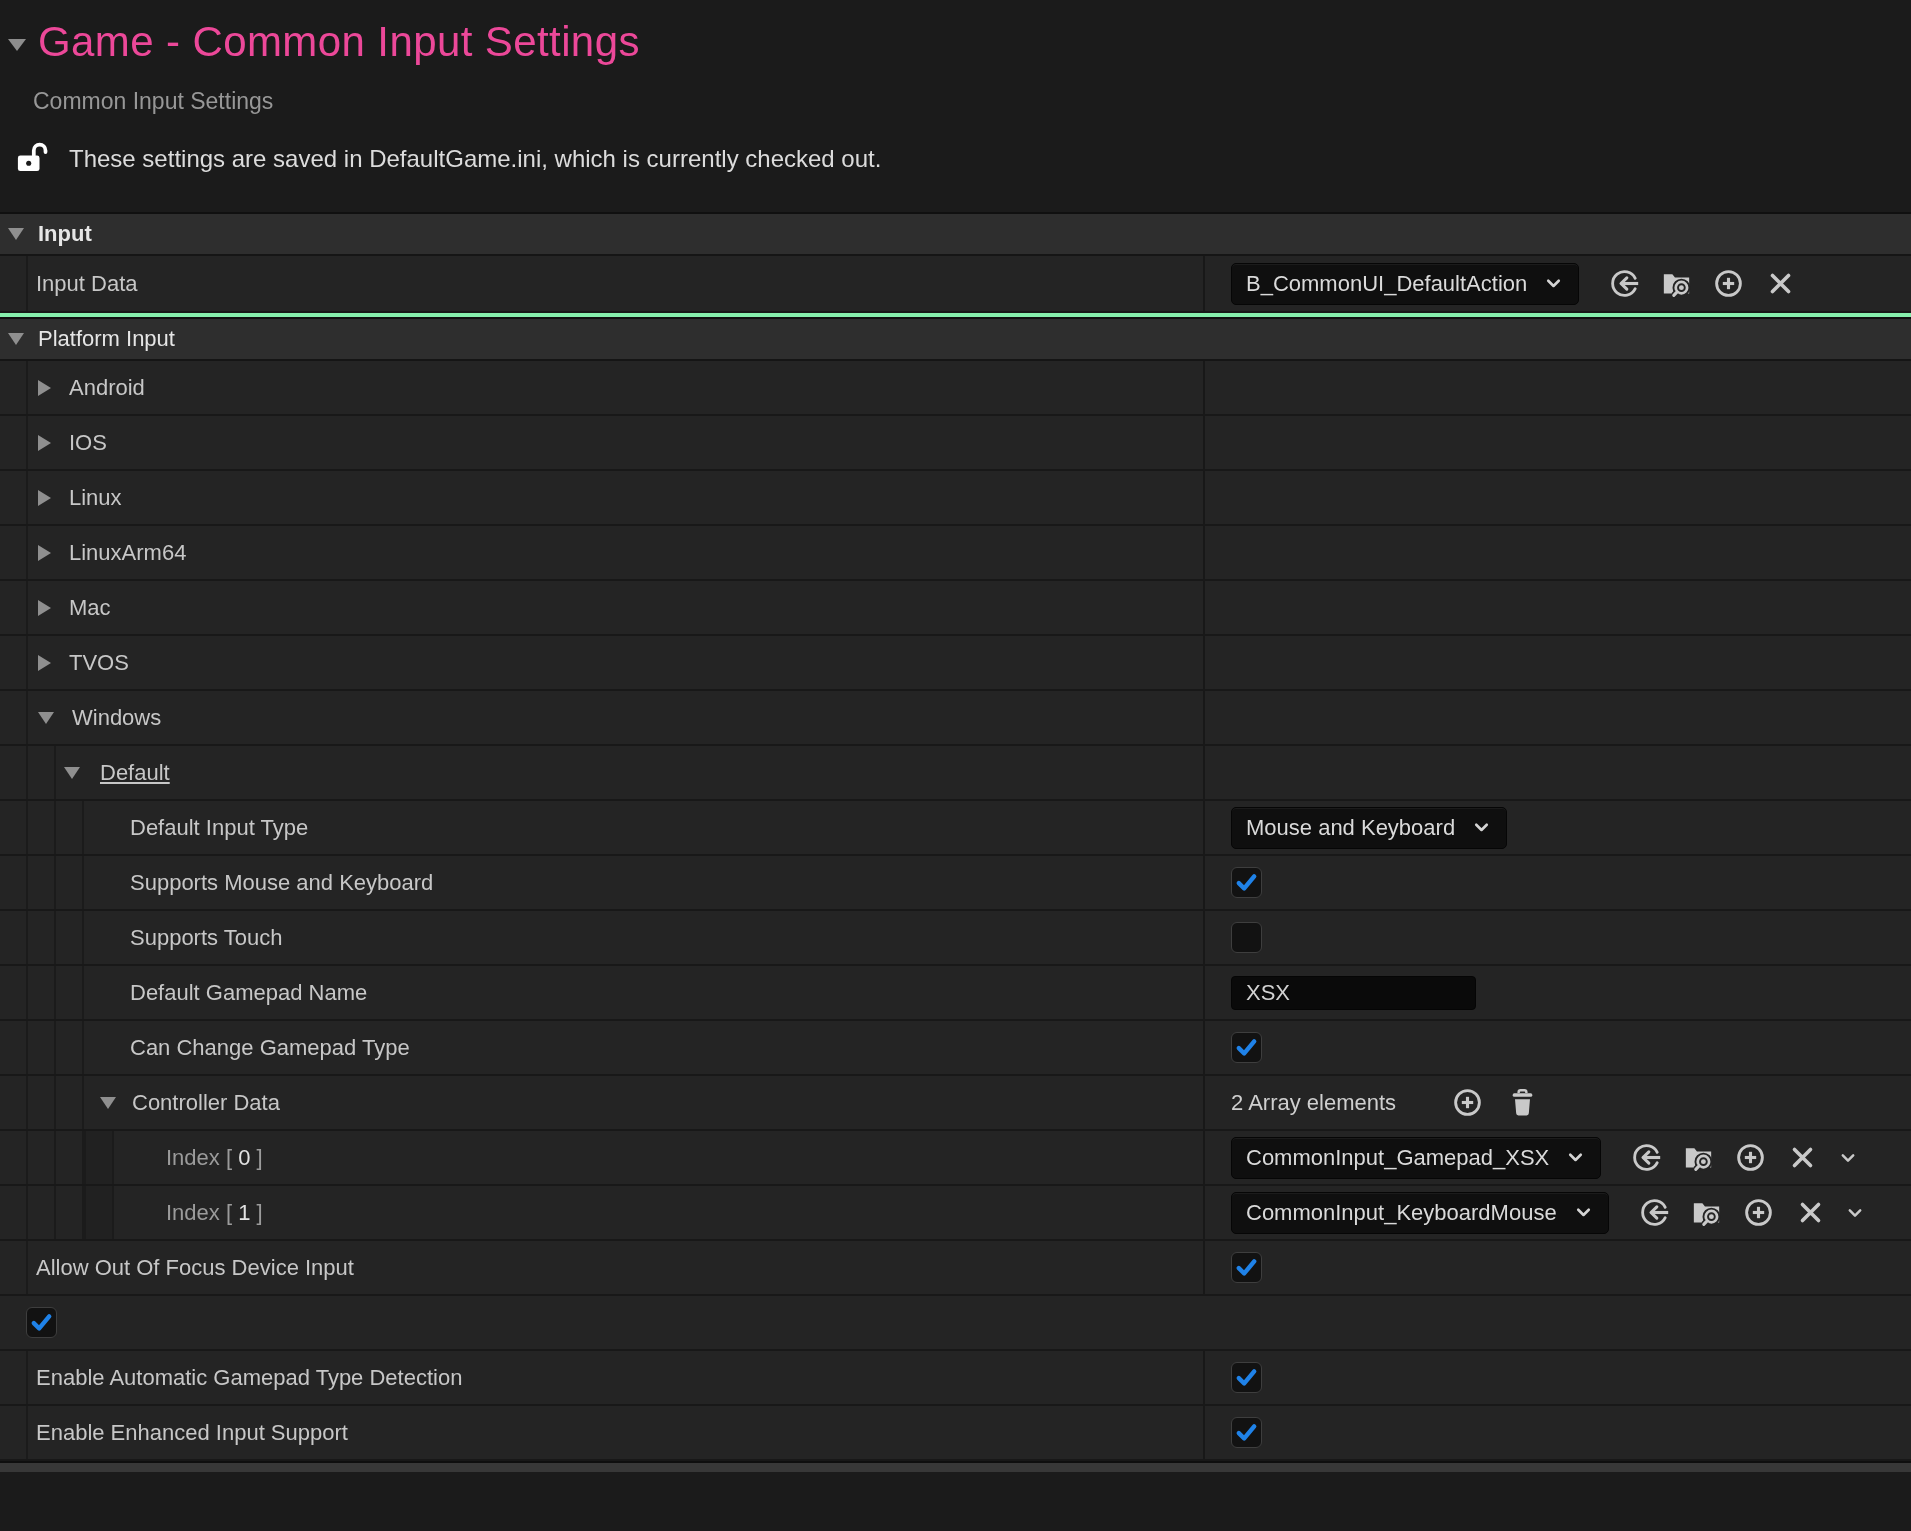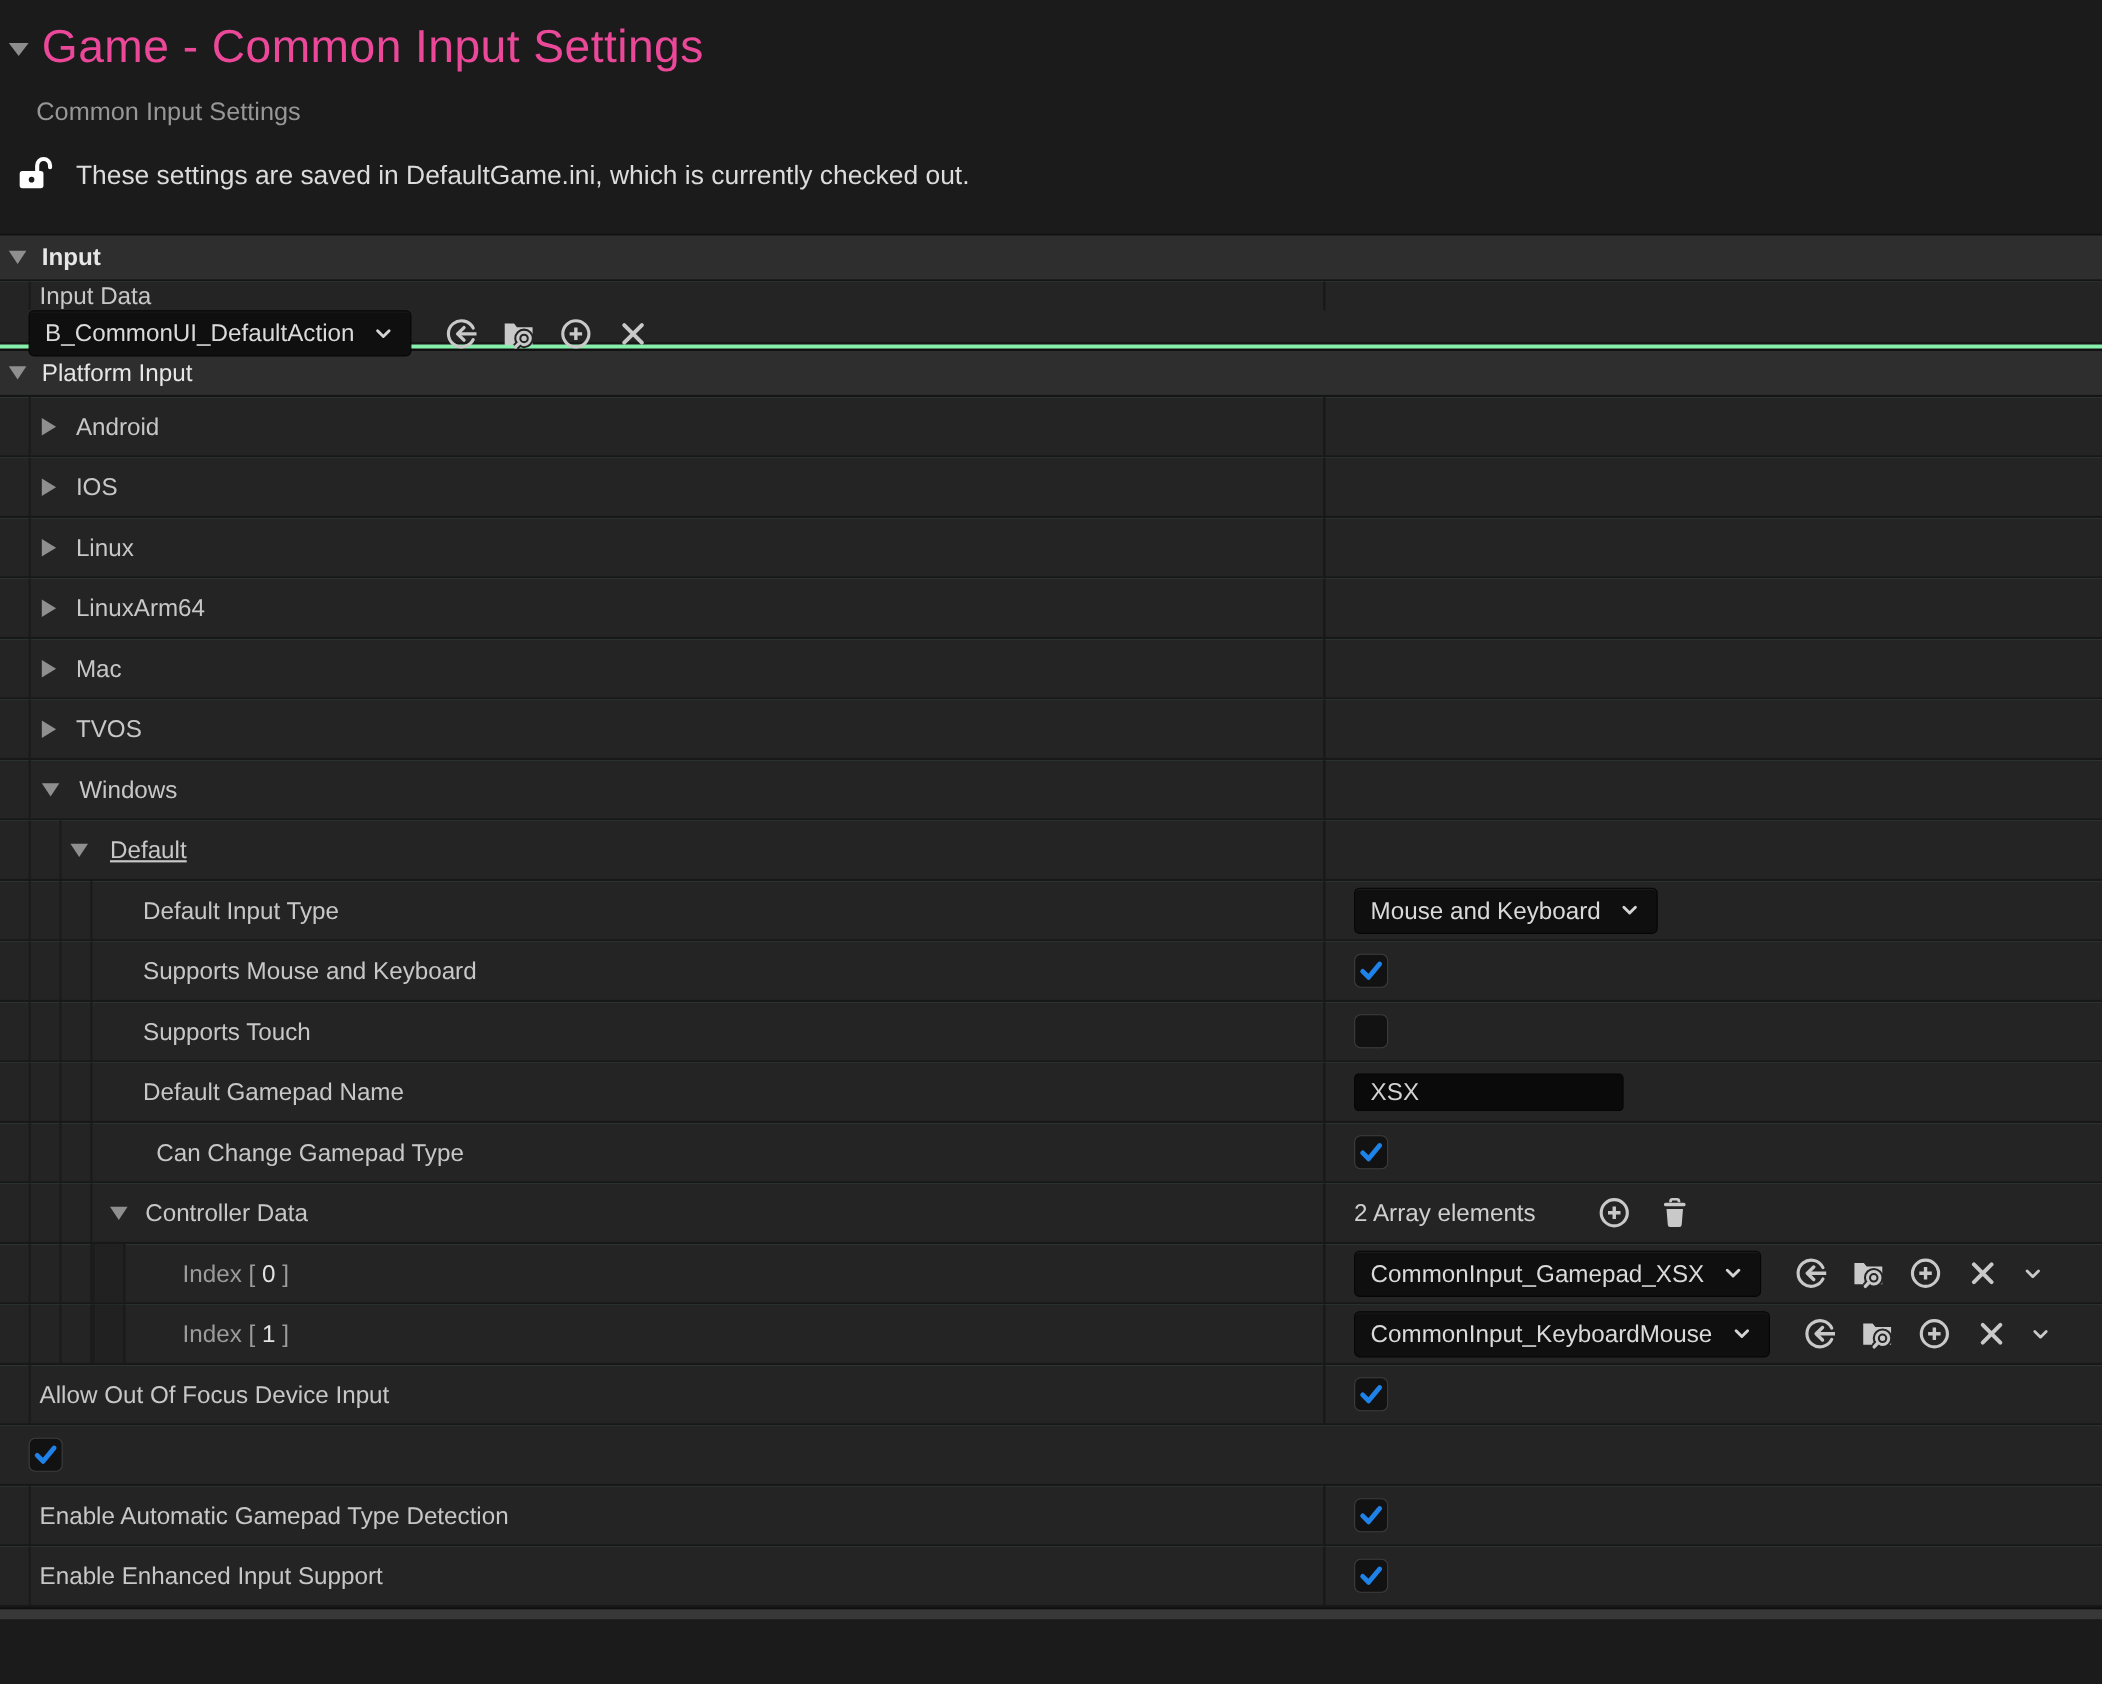--- a/index.html
+++ b/index.html
@@ -69,21 +69,21 @@
     </span>
     <span class="notice-text">These settings are saved in DefaultGame.ini, which is currently checked out.</span>
   </div>
 </div>
 
 <div class="panel" id="rows">
     <div class="category-row">
       <div class="tri-down" style="margin-left: 8px;"></div>
       <span class="cat-label bold">Input</span>
     </div>
-    <div class="row" style="height: 57px; flex-direction: column;">
+    <div class="row" style="height: 57px;">
       <div class="name-cell">
         <div class="gutter"></div>
         <span class="label" style="margin-left: 8px;">Input Data</span>
       </div>
       <div class="value-cell">
         <div class="combo">
           <span>B_CommonUI_DefaultAction</span>
           <span class="iconbtn" style="width: 21px; height: 21px;">
             <svg width="21" height="21" viewBox="0 0 24 24">
        <path d="M6 8.8 L12 14.8 L18 8.8" fill="none" stroke="#d4d4d4" stroke-width="3" stroke-linecap="round" stroke-linejoin="round"></path>
@@ -246,21 +246,21 @@
       </div>
       <div class="value-cell">
         <div class="textbox">XSX</div>
       </div>
     </div>
     <div class="row">
       <div class="name-cell">
         <div class="gutter"></div>
         <div class="gutter"></div>
         <div class="gutter"></div>
-        <span class="label" style="margin-left: 58px;">Can Change Gamepad Type</span>
+        <span class="label" style="margin-left: 46px;">Can Change Gamepad Type</span>
       </div>
       <div class="value-cell">
         <div class="checkbox">
           <span style="display: flex;">
             <svg width="25" height="25" viewBox="0 0 26 26">
        <path d="M5 13.6 L10.6 19.2 L21 6.6" fill="none" stroke="#1F82E8" stroke-width="4.6" stroke-linecap="round" stroke-linejoin="round"></path>
      </svg>
           </span>
         </div>
       </div>

